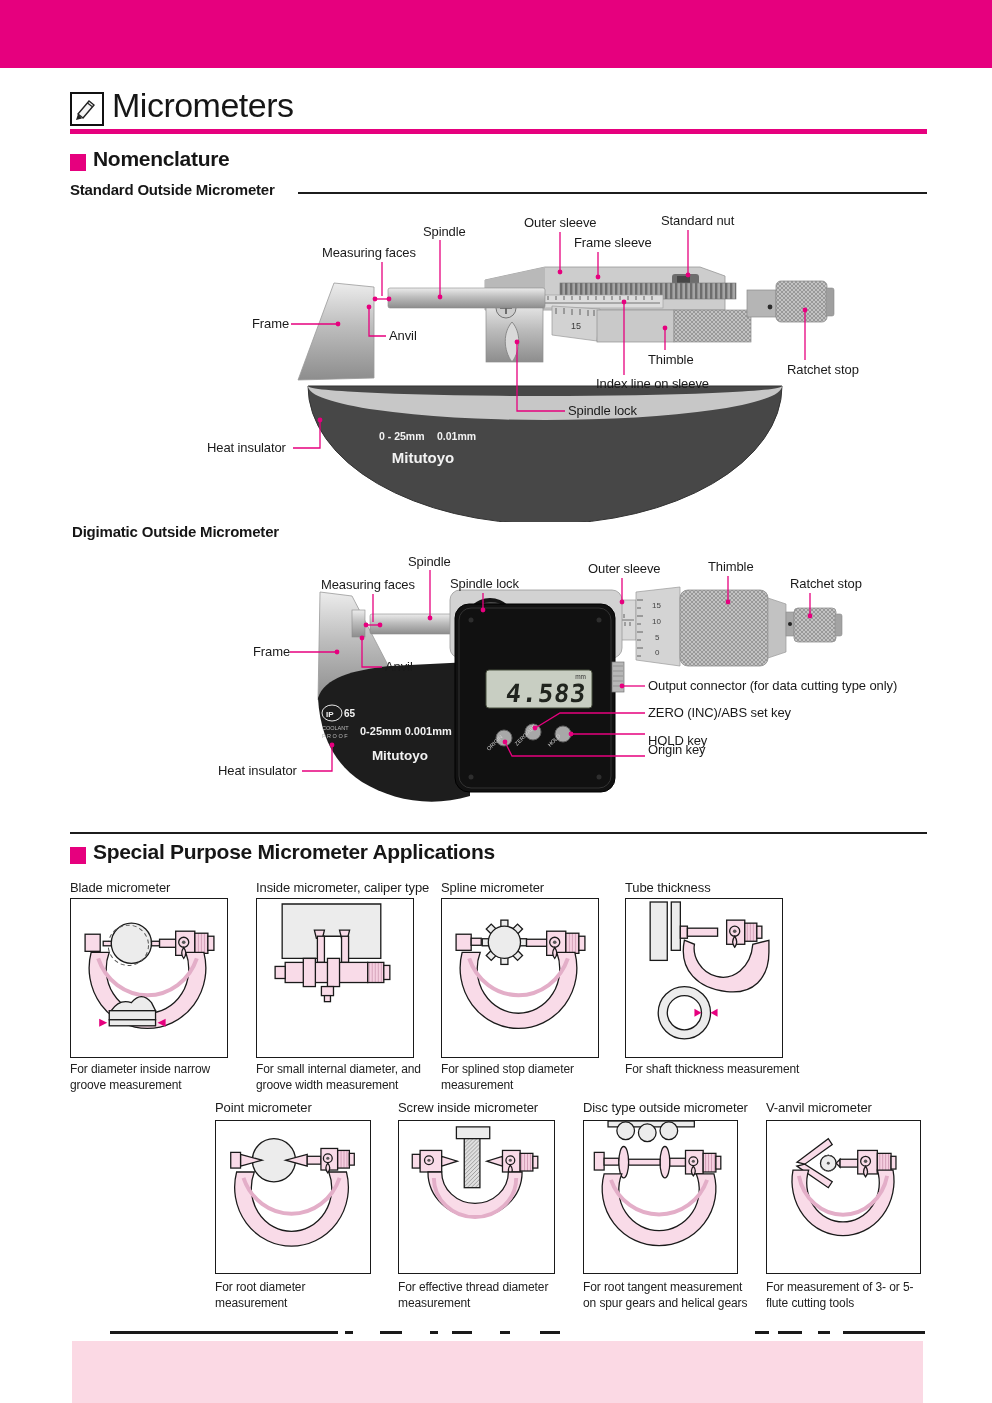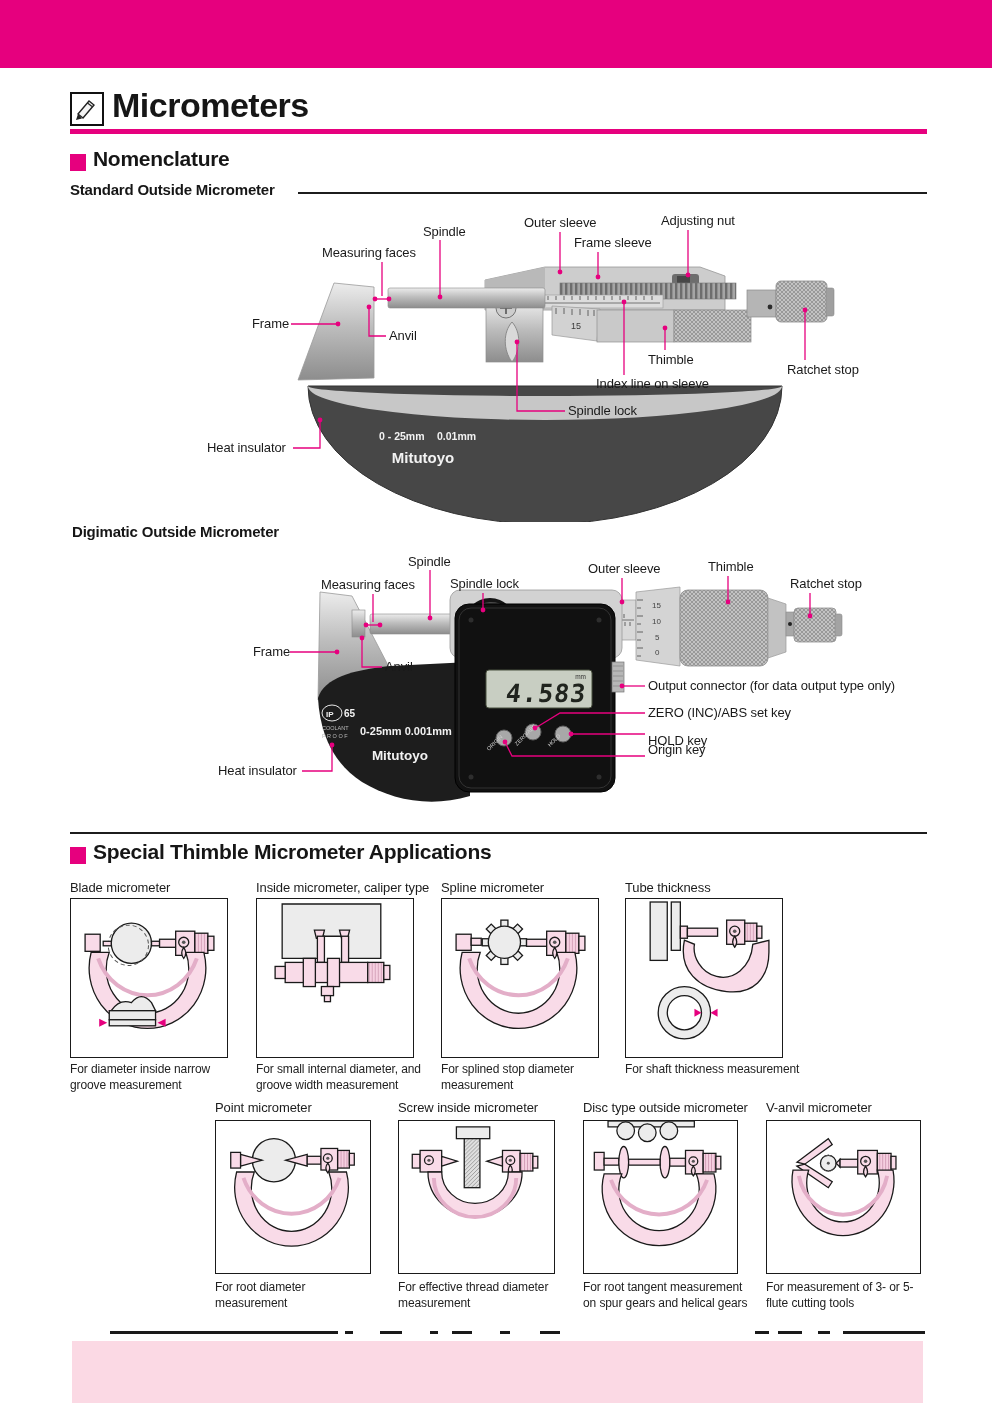--- a/index.html
+++ b/index.html
@@ -1,21 +1,21 @@
 <!DOCTYPE html>
 <html><head>
 <meta charset="utf-8">
 <style>
   html,body{margin:0;padding:0;background:#fff}
   .page{position:relative;width:992px;height:1403px;background:#fff;overflow:hidden;
         font-family:"Liberation Sans",sans-serif;color:#161616}
   .top-band{position:absolute;left:0;top:0;width:992px;height:68px}
   .title-icon{position:absolute;left:70px;top:92px;width:34px;height:34px;border:2.5px solid #111;
               background:#fff;box-sizing:border-box}
-  .page-title{position:absolute;left:112px;top:86px;font-size:34px;font-weight:bold;letter-spacing:-0.5px}
+  .page-title{position:absolute;left:112px;top:86px;font-size:34px;font-weight:normal;letter-spacing:-0.5px}
   .title-rule{position:absolute;left:70px;top:129px;width:857px;height:5px}
   .sec-square{position:absolute;width:16px;height:17px}
   .sec-title{position:absolute;font-size:21px;font-weight:bold;letter-spacing:-0.3px}
   .sub-title{position:absolute;font-size:15px;font-weight:bold;letter-spacing:-0.2px}
   .hrule{position:absolute;height:1.5px;background:#1c1c1c}
   .diagram{position:absolute;left:0;width:992px}
   .diagram svg{position:absolute;left:0;top:0}
   .lbl{position:absolute;font-size:13px;line-height:1.1;white-space:nowrap;color:#1a1a1a;letter-spacing:-0.1px}
   .appbox{position:absolute;border:1.6px solid #1a1a1a;background:#fff;box-sizing:border-box}
   .appbox svg{width:100%;height:100%;display:block}
@@ -151,21 +151,21 @@
         <polyline class="ldr" points="565,201 517,201 517,134"></polyline>
           <circle class="dot" cx="517" cy="132" r="2.4"></circle>
         <polyline class="ldr" points="293,238 320,238 320,212"></polyline>
           <circle class="dot" cx="320" cy="210" r="2.4"></circle>
       </g>
     </svg>
     <div class="lbl" style="left:423px;top:15px">Spindle</div>
     <div class="lbl" style="left:322px;top:36px">Measuring faces</div>
     <div class="lbl" style="left:524px;top:6px">Outer sleeve</div>
     <div class="lbl" style="left:574px;top:26px">Frame sleeve</div>
-    <div class="lbl" style="left:661px;top:4px">Adjusting nut</div>
+    <div class="lbl" style="left:661px;top:4px">Standard nut</div>
     <div class="lbl" style="left:252px;top:107px">Frame</div>
     <div class="lbl" style="left:389px;top:119px">Anvil</div>
     <div class="lbl" style="left:648px;top:143px">Thimble</div>
     <div class="lbl" style="left:596px;top:167px">Index line on sleeve</div>
     <div class="lbl" style="left:787px;top:153px">Ratchet stop</div>
     <div class="lbl" style="left:568px;top:194px">Spindle lock</div>
     <div class="lbl" style="left:207px;top:231px">Heat insulator</div>
   </div>
 
   <div class="sub-title" style="left:72px;top:523px">Digimatic Outside Micrometer</div>
@@ -263,30 +263,30 @@
     </svg>
     <div class="lbl" style="left:408px;top:5px">Spindle</div>
     <div class="lbl" style="left:321px;top:28px">Measuring faces</div>
     <div class="lbl" style="left:450px;top:27px">Spindle lock</div>
     <div class="lbl" style="left:588px;top:12px">Outer sleeve</div>
     <div class="lbl" style="left:708px;top:10px">Thimble</div>
     <div class="lbl" style="left:790px;top:27px">Ratchet stop</div>
     <div class="lbl" style="left:253px;top:95px">Frame</div>
     <div class="lbl" style="left:385px;top:110px">Anvil</div>
     <div class="lbl" style="left:218px;top:214px">Heat insulator</div>
-    <div class="lbl" style="left:648px;top:129px">Output connector (for data output type only)</div>
+    <div class="lbl" style="left:648px;top:129px">Output connector (for data cutting type only)</div>
     <div class="lbl" style="left:648px;top:156px">ZERO (INC)/ABS set key</div>
     <div class="lbl" style="left:648px;top:184px">HOLD key</div>
     <div class="lbl" style="left:648px;top:193px">Origin key</div>
   </div>
 
   
   <div class="hrule" style="left:70px;top:832px;width:857px"></div>
   <div class="sec-square" style="left:70px;top:847px;background:#e6007e"></div>
-  <div class="sec-title" style="left:93px;top:840px">Special Thimble Micrometer Applications</div>
+  <div class="sec-title" style="left:93px;top:840px">Special Purpose Micrometer Applications</div>
 
   
   <div class="apptitle" style="left:70px;top:880px">Blade micrometer</div>
   <div class="apptitle" style="left:256px;top:880px">Inside micrometer, caliper type</div>
   <div class="apptitle" style="left:441px;top:880px">Spline micrometer</div>
   <div class="apptitle" style="left:625px;top:880px">Tube thickness</div>
 
   
   <div class="appbox" style="left:70px;top:898px;width:158px;height:160px">
     <svg viewBox="0 0 155 155">

